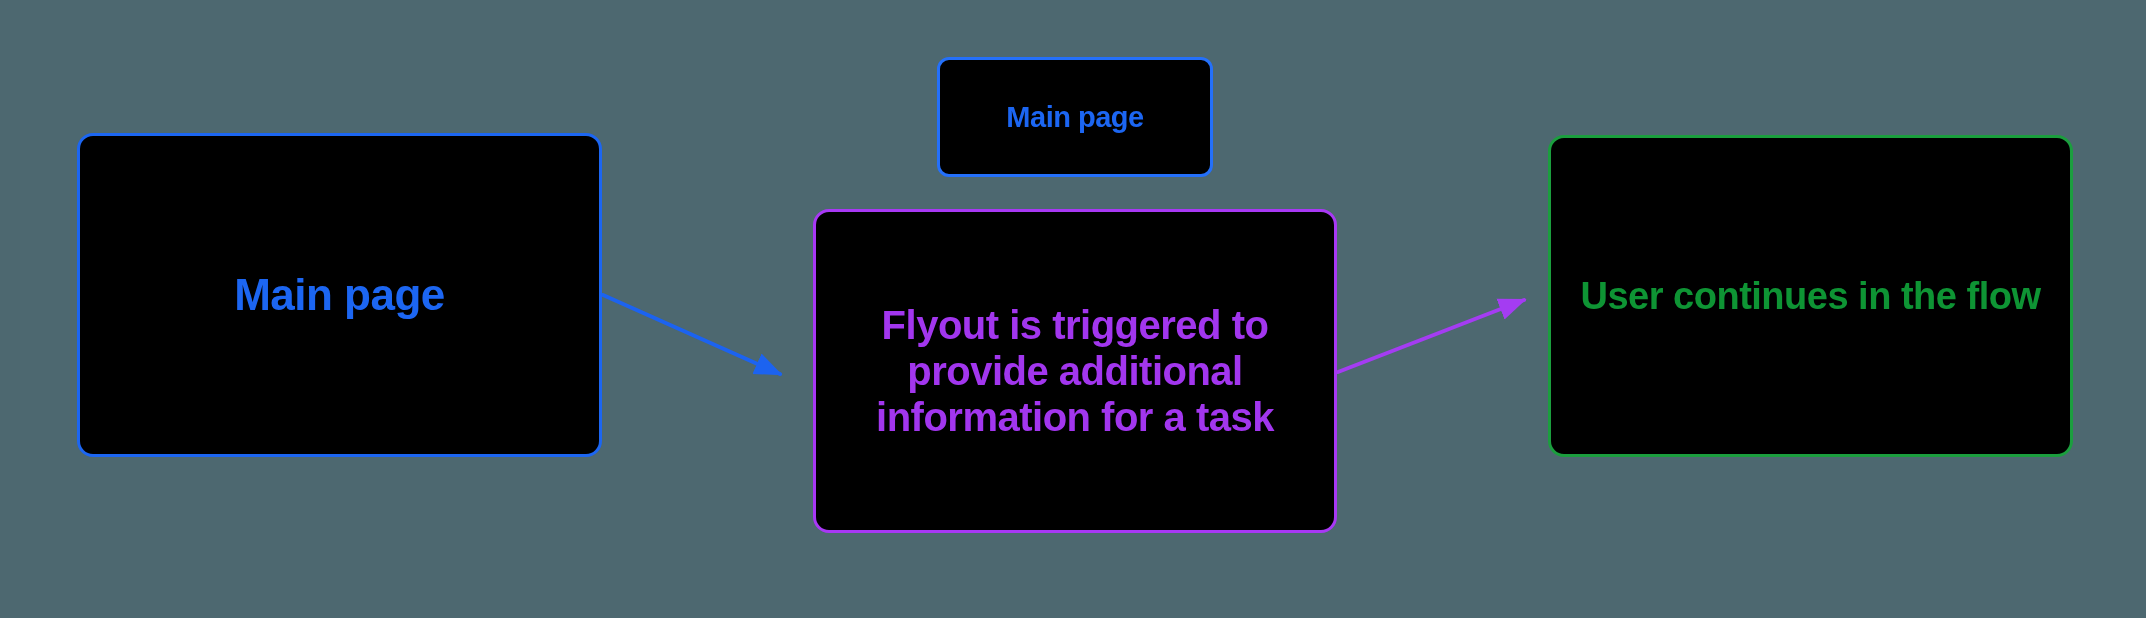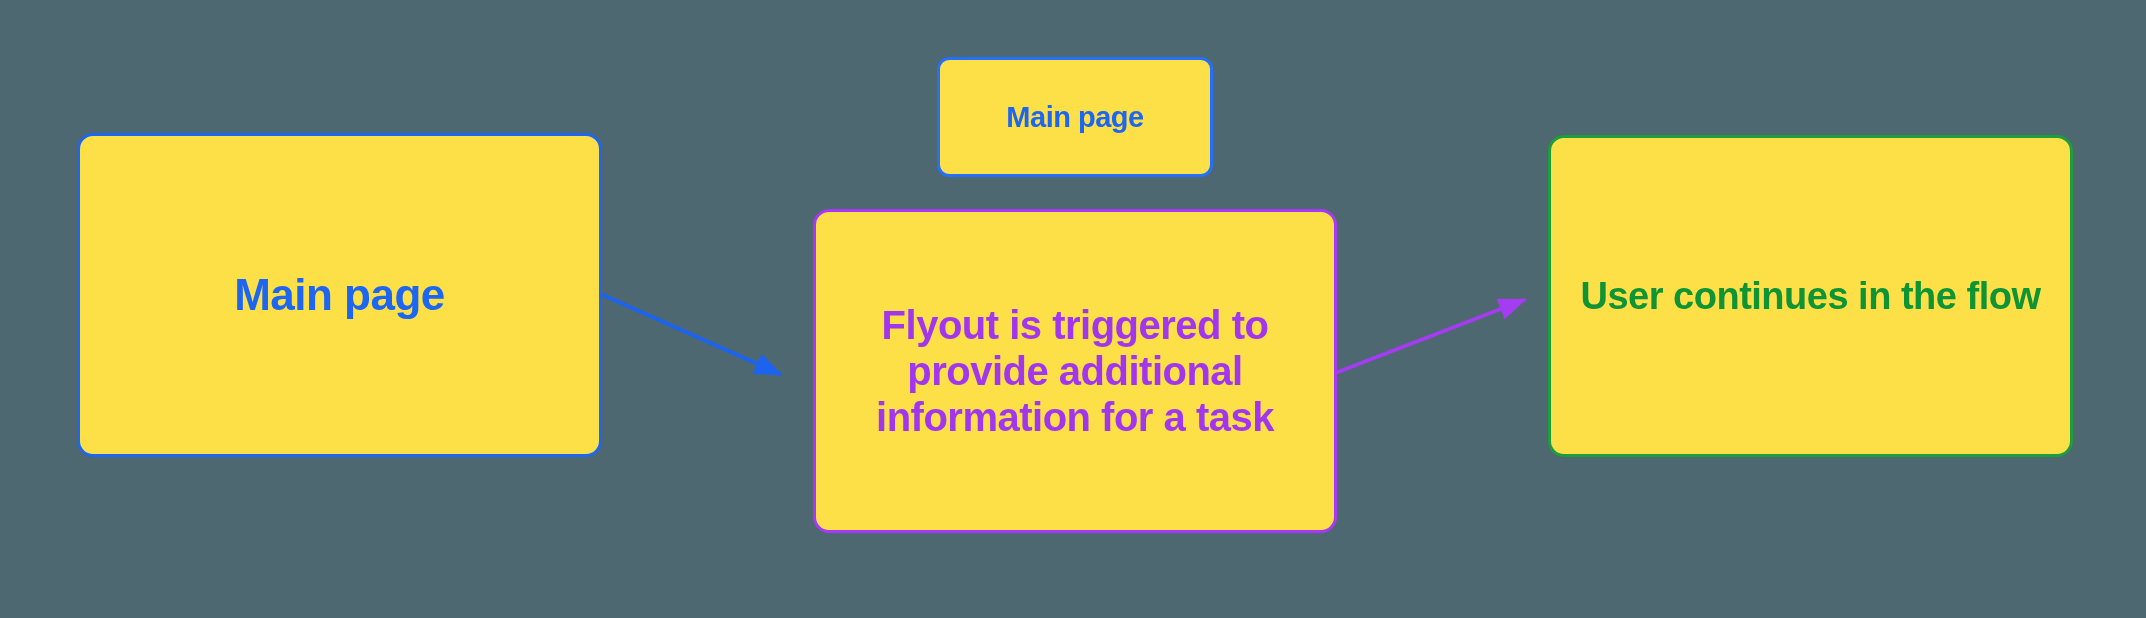--- a/index.html
+++ b/index.html
@@ -19,21 +19,21 @@
   .edge-layer {
     position: absolute;
     left: 0;
     top: 0;
     width: 2146px;
     height: 618px;
     pointer-events: none;
   }
   .node {
     position: absolute;
-    background: #fde047;
+    background: #000000;
     border-radius: 16px;
     display: flex;
     align-items: center;
     justify-content: center;
     text-align: center;
     font-weight: bold;
     box-sizing: border-box;
     letter-spacing: -0.5px;
   }
   .node .label {

